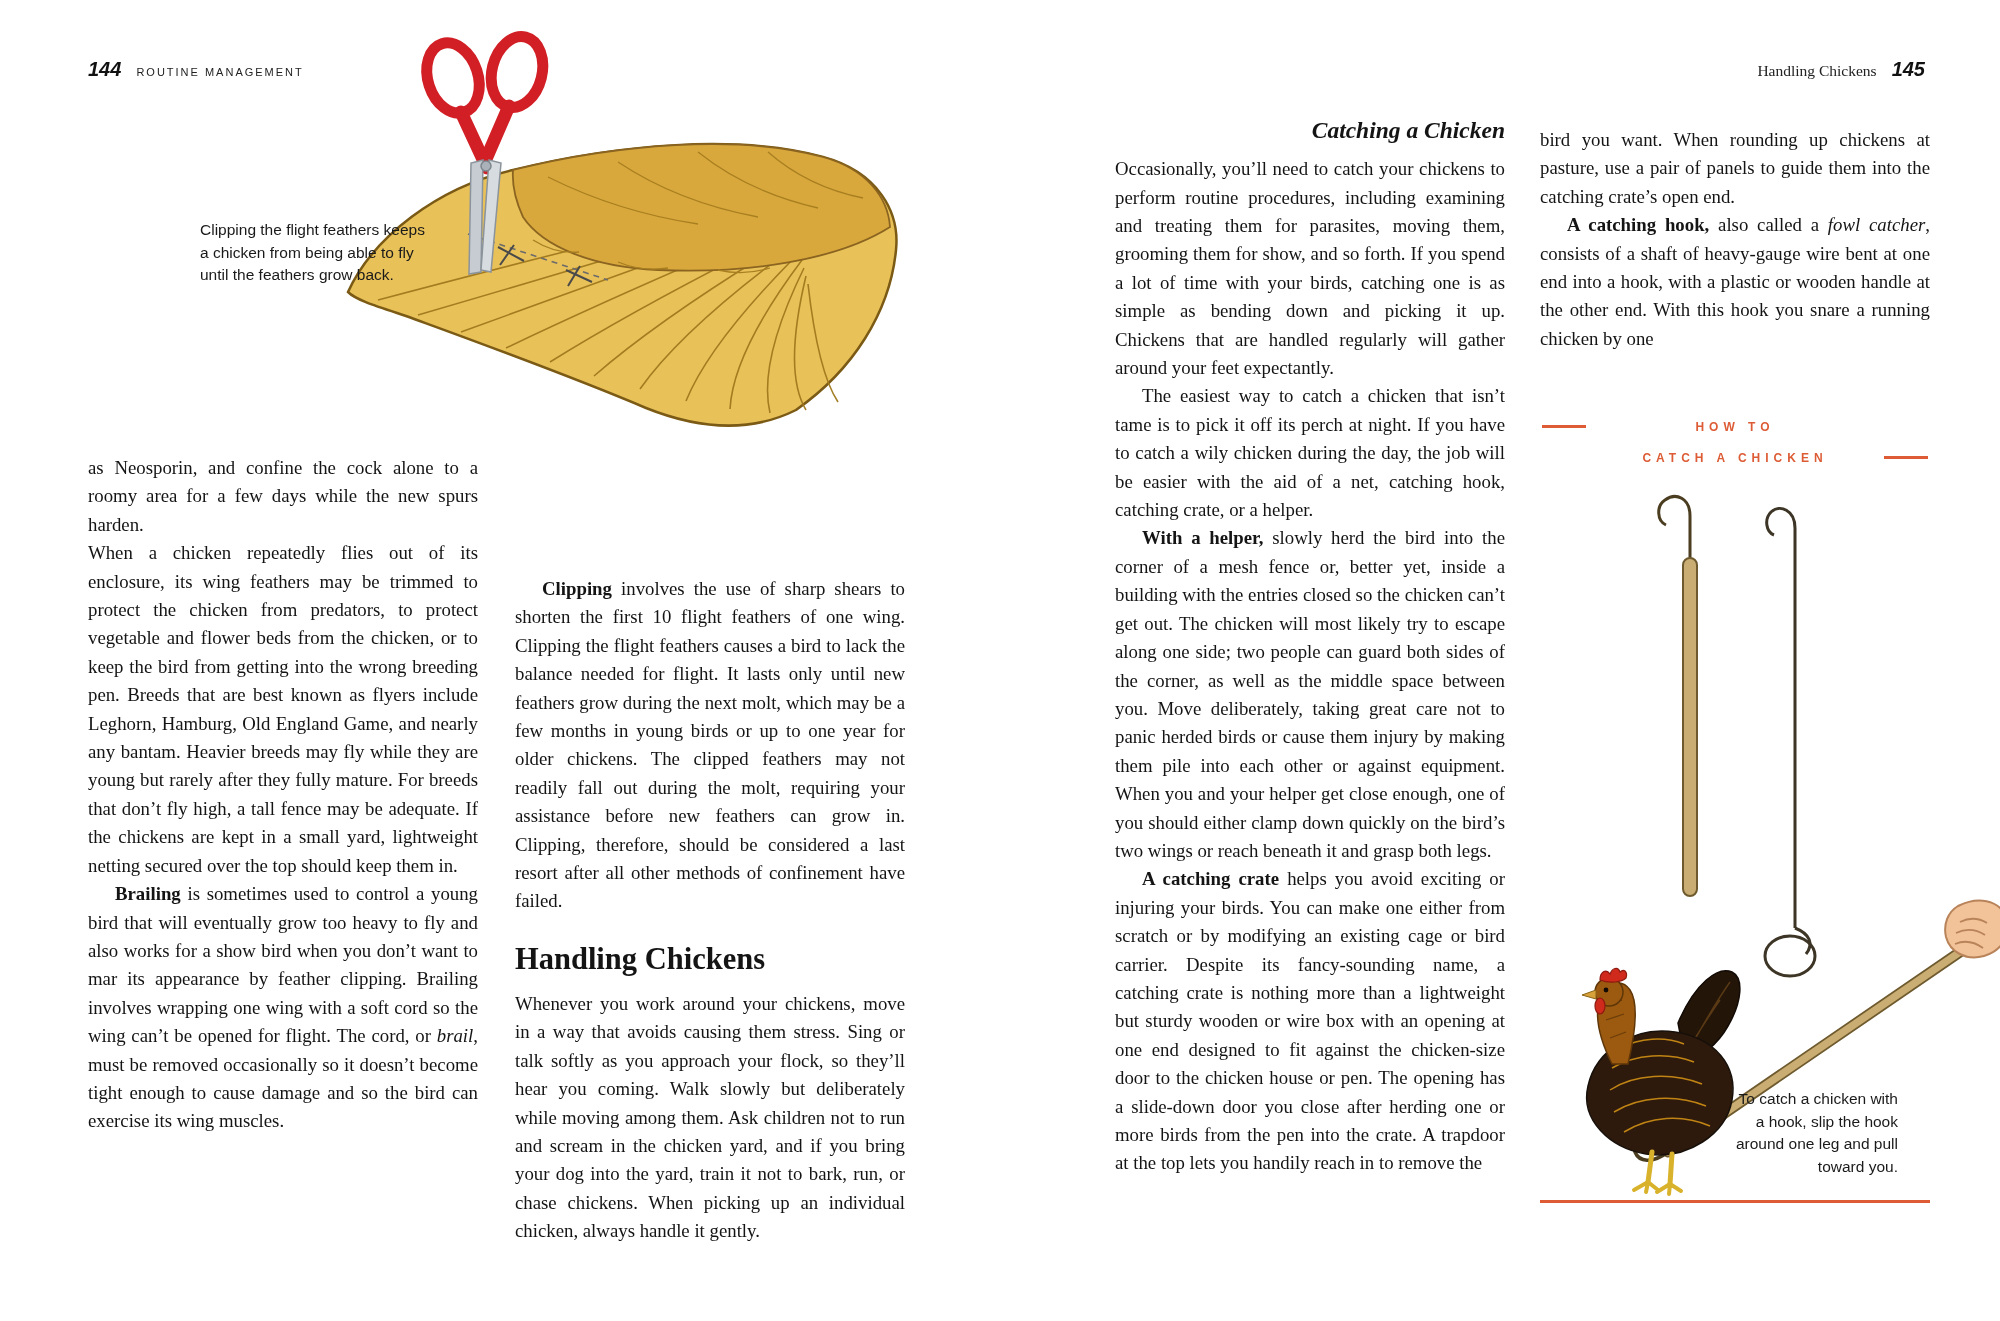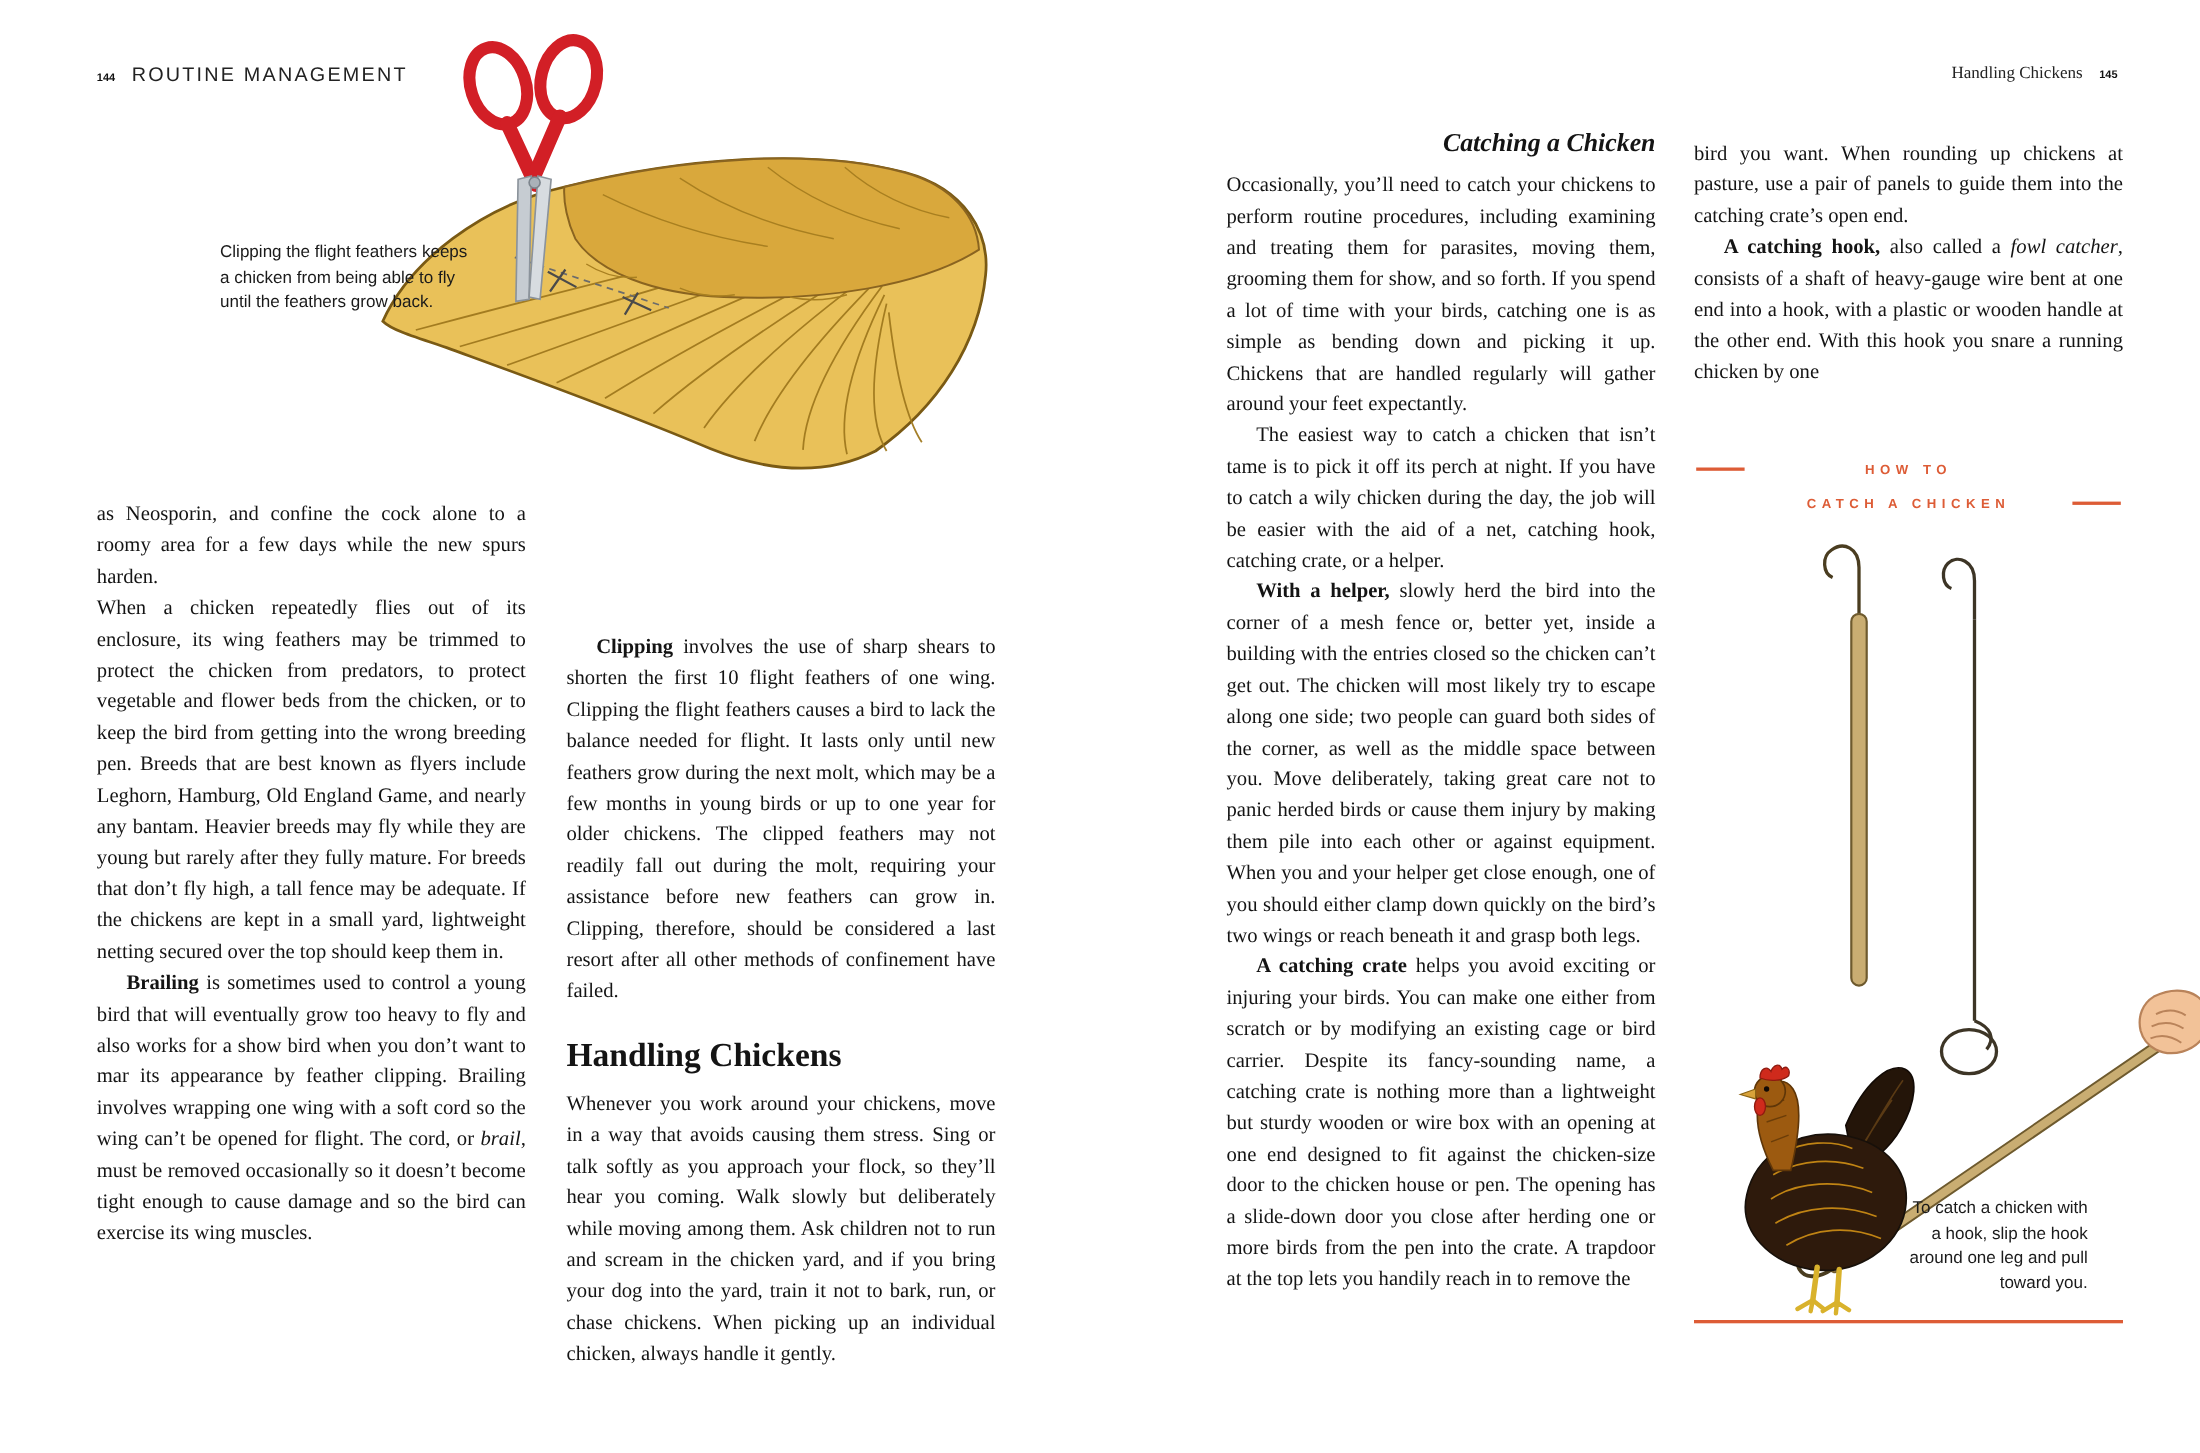--- a/index.html
+++ b/index.html
@@ -4,22 +4,22 @@
 <style>
   :root { --accent:#dd5c36; }
   * { box-sizing:border-box; }
   html,body { margin:0; padding:0; }
   body {
     width:2000px; height:1321px; background:#ffffff; position:relative; overflow:hidden;
     font-family:"Liberation Serif", serif; color:#141414;
   }
   .abs { position:absolute; }
   .runhead-block { display:flex; align-items:baseline; gap:15px; }
-  .folio { font-family:"Liberation Sans", sans-serif; font-weight:700; font-size:10px; color:#111; }
-  .runhead-caps { font-family:"Liberation Sans", sans-serif; font-size:18px; letter-spacing:2px; color:#222; }
+  .folio { font-family:"Liberation Sans", sans-serif; font-weight:700; font-size:20px; color:#111;font-style:italic; }
+  .runhead-caps { font-family:"Liberation Sans", sans-serif; font-size:11px; letter-spacing:2px; color:#222; }
   .runhead-title { font-family:"Liberation Serif", serif; font-size:15.5px; color:#222; }
   .col { width:390px; font-size:18.8px; line-height:28.4px; text-align:justify; }
   .col p { margin:0; }
   .col p.ind { text-indent:27px; }
   .seg-b { font-weight:700; }
   .seg-i { font-style:italic; }
   .h-sub { font-style:italic; font-weight:700; font-size:23.5px; line-height:1.2; margin:24px 0 11px; text-align:right; text-indent:0; }
   .h-sub.first { margin:0 0 11px 0; }
   .h-chapter { font-weight:700; font-size:30.5px; line-height:1.15; margin:26px 0 13px; text-align:left; }
   .figcaption { font-family:"Liberation Sans", sans-serif; font-size:15.5px; line-height:22.5px; color:#1a1a1a; text-align:left; }

